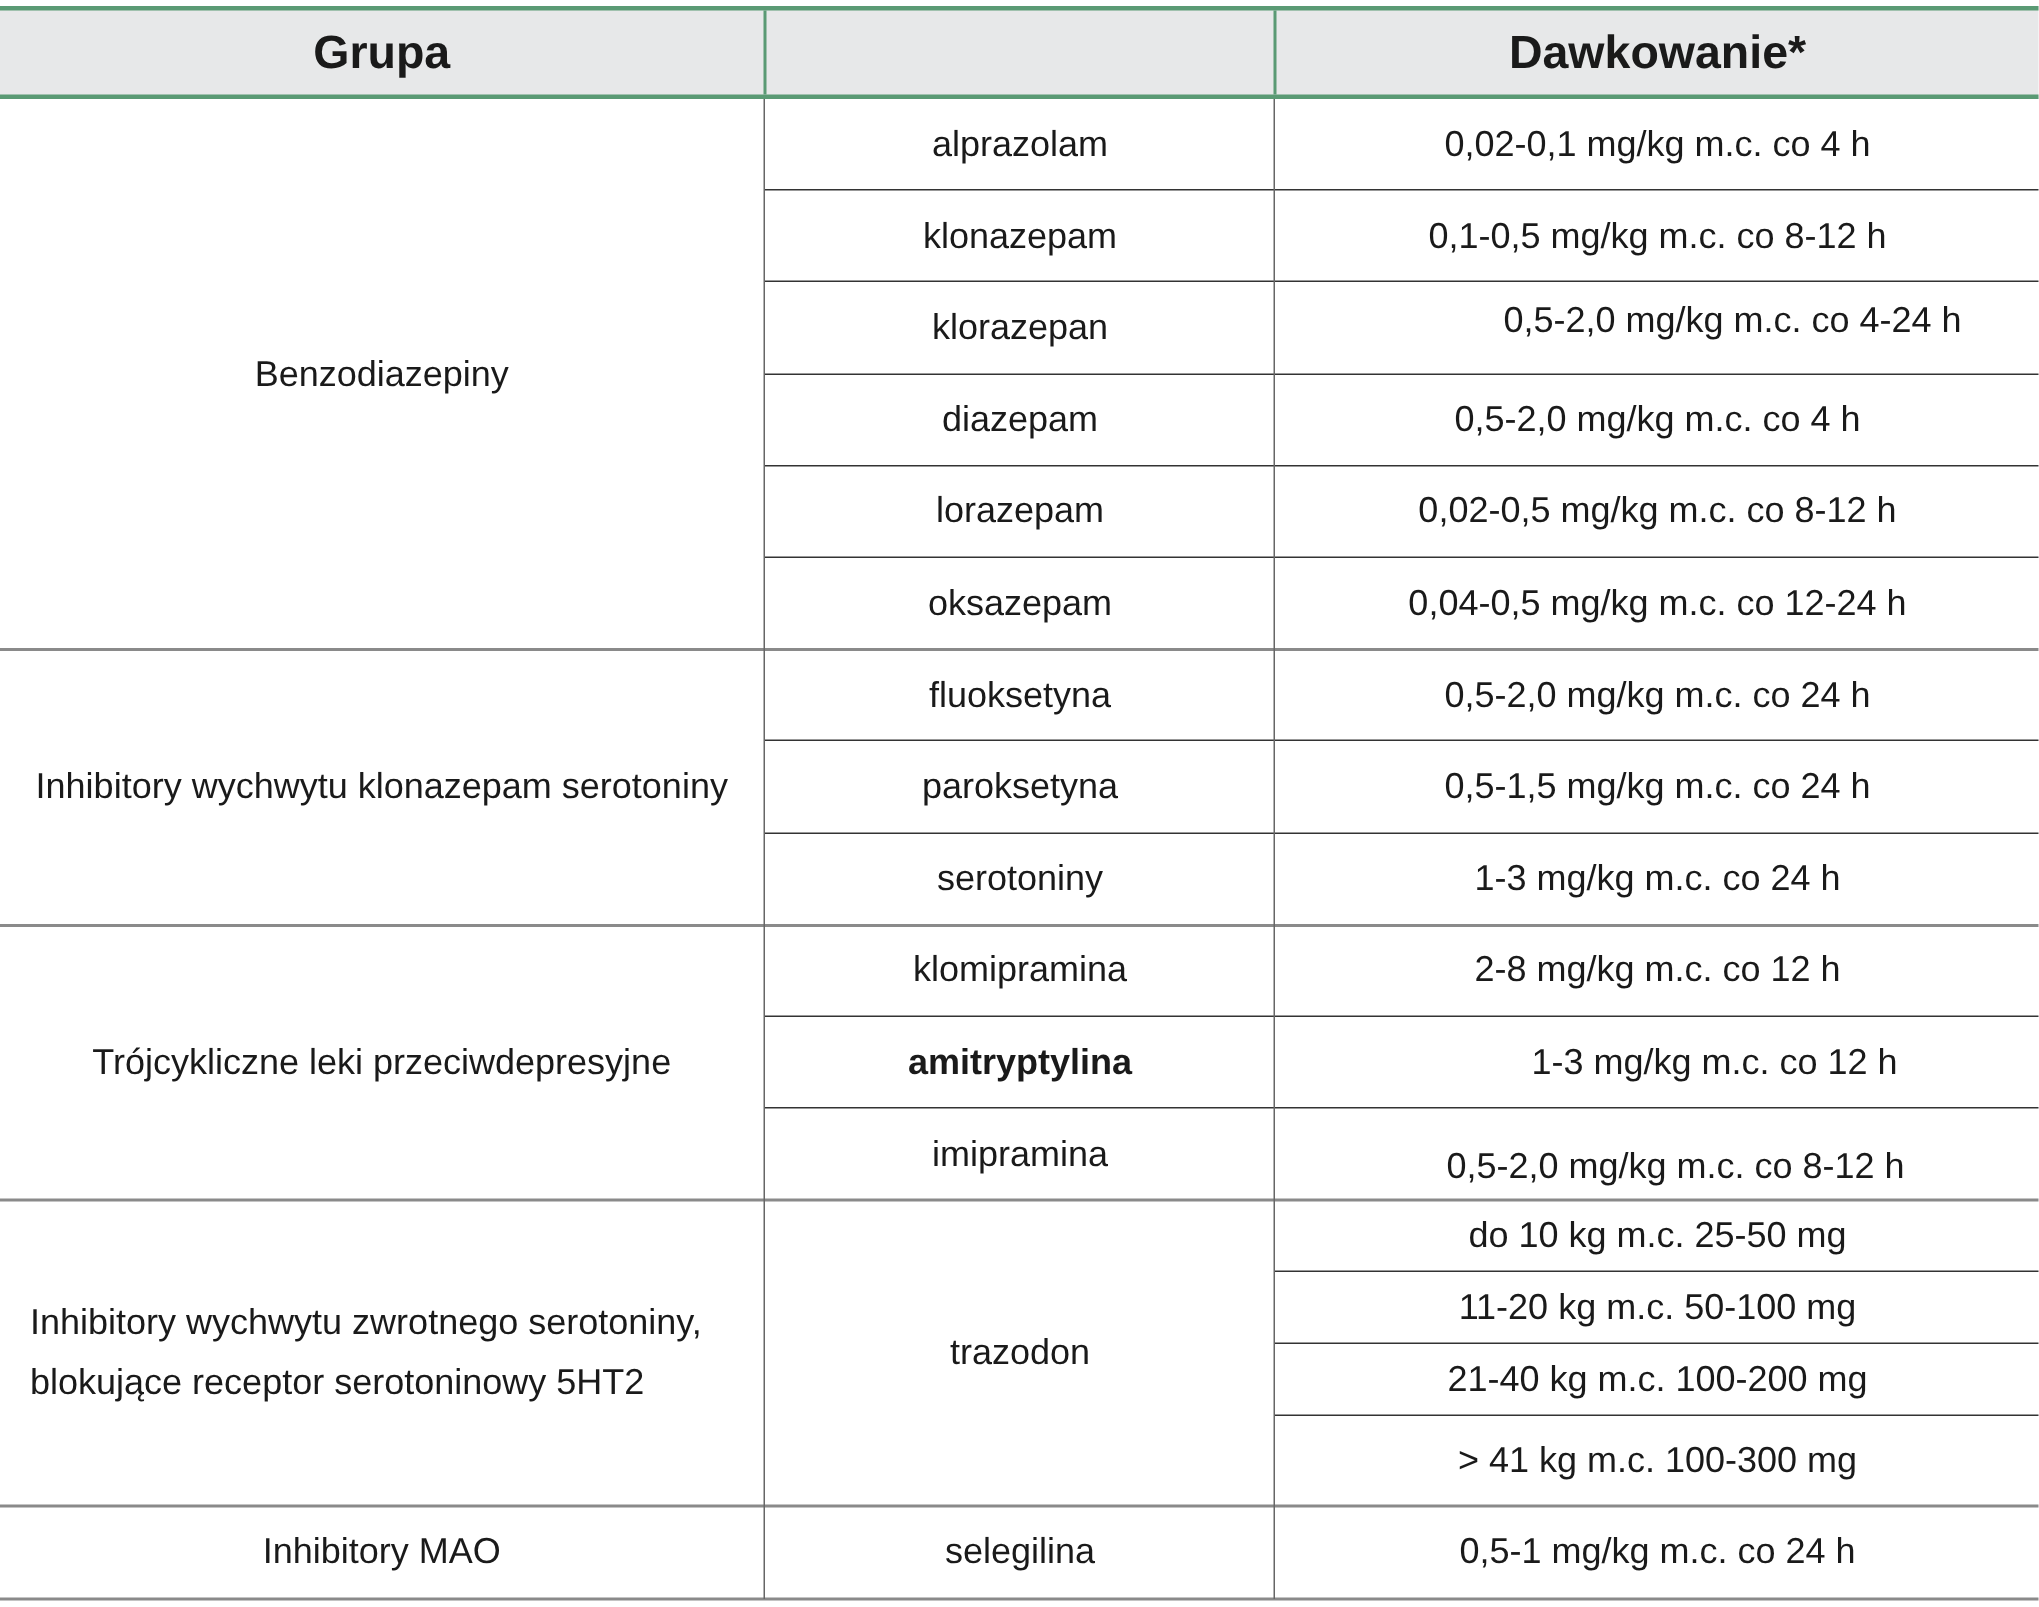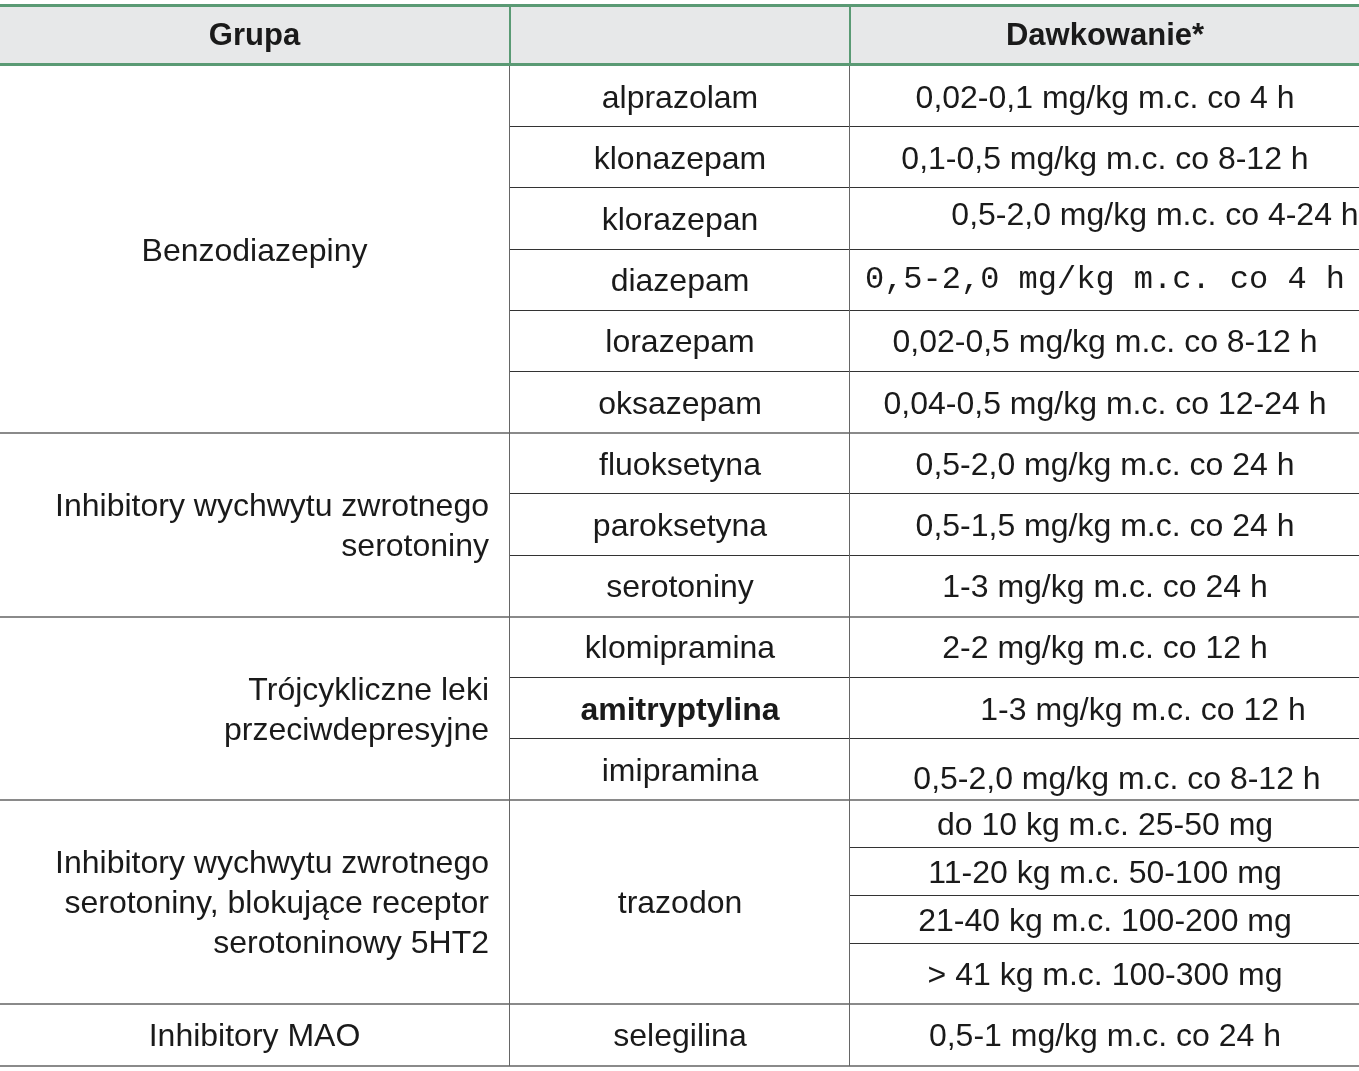--- a/index.html
+++ b/index.html
@@ -1,21 +1,21 @@
 <!DOCTYPE html>
 <html><head>
 <meta charset="utf-8">
 <style>
   html, body { margin: 0; padding: 0; background: #ffffff; }
   body { width: 1359px; height: 1071px; overflow: hidden; font-family: "Liberation Sans", "DejaVu Sans", sans-serif; color: #1a1a1a; }
   .tbl { position: absolute; left: 0; top: 4px; width: 1359px; }
   .hdr { position: absolute; left: 0; top: 0; width: 1359px; height: 62px; background: #e7e8e9; border-top: 3px solid #5a9a74; border-bottom: 3px solid #5a9a74; box-sizing: border-box; }
   .hdr .c { position: absolute; top: 0; height: 100%; display: flex; align-items: center; justify-content: center; font-size: 31px; font-weight: bold; }
   .vsep-h { position: absolute; top: 0; width: 2px; height: 100%; background: #5a9a74; }
-  .cell { position: absolute; display: flex; align-items: center; justify-content: center; text-align: right; font-size: 32px; line-height: 40px; box-sizing: border-box; }
+  .cell { position: absolute; display: flex; align-items: center; justify-content: center; text-align: left; font-size: 24px; line-height: 40px; box-sizing: border-box; }
   .hline { position: absolute; height: 1px; background: #333; }
   .hline.g { height: 2px; background: #8a8a8a; }
   .vline { position: absolute; width: 1px; background: #666; }
 </style>
 </head>
 <body>
 
 <div class="tbl" style="height:1067px;">
   <div class="hdr">
     <div class="c" style="left:0;width:509px;">Grupa</div>
@@ -26,41 +26,41 @@
   <div id="body">
       <div class="cell" style="left: 851px; top: 62px; width: 508px; height: 61.2px;">0,02-0,1 mg/kg m.c. co 4 h</div>
       <div class="cell" style="left: 511px; top: 62px; width: 338px; height: 61.2px;">alprazolam</div>
       <div class="hline" style="left: 510px; top: 122.2px; width: 849px;"></div>
       <div class="cell" style="left: 851px; top: 123.2px; width: 508px; height: 61.2px;">0,1-0,5 mg/kg m.c. co 8-12 h</div>
       <div class="cell" style="left: 511px; top: 123.2px; width: 338px; height: 61.2px;">klonazepam</div>
       <div class="hline" style="left: 510px; top: 183.4px; width: 849px;"></div>
       <div class="cell" style="left: 851px; top: 179px; width: 608px; height: 61.2px;">0,5-2,0 mg/kg m.c. co 4-24 h</div>
       <div class="cell" style="left: 511px; top: 184.4px; width: 338px; height: 61.2px;">klorazepan</div>
       <div class="hline" style="left: 510px; top: 244.6px; width: 849px;"></div>
-      <div class="cell" style="left: 851px; top: 245.6px; width: 508px; height: 61.2px; font-family: Liberation Mono, monospace;">0,5-2,0 mg/kg m.c. co 4 h</div>
+      <div class="cell" style="left: 851px; top: 245.6px; width: 508px; height: 61.2px;">0,5-2,0 mg/kg m.c. co 4 h</div>
       <div class="cell" style="left: 511px; top: 245.6px; width: 338px; height: 61.2px;">diazepam</div>
       <div class="hline" style="left: 510px; top: 305.8px; width: 849px;"></div>
       <div class="cell" style="left: 851px; top: 306.8px; width: 508px; height: 61.2px;">0,02-0,5 mg/kg m.c. co 8-12 h</div>
       <div class="cell" style="left: 511px; top: 306.8px; width: 338px; height: 61.2px;">lorazepam</div>
       <div class="hline" style="left: 510px; top: 367px; width: 849px;"></div>
       <div class="cell" style="left: 851px; top: 368px; width: 508px; height: 61.2px;">0,04-0,5 mg/kg m.c. co 12-24 h</div>
       <div class="cell" style="left: 511px; top: 368px; width: 338px; height: 61.2px;">oksazepam</div>
       <div class="cell" style="left: 0px; top: 62px; width: 509px; height: 367.2px; padding: 0px 20px;">Benzodiazepiny</div>
       <div class="hline g" style="left: 0px; top: 428.2px; width: 1359px;"></div>
       <div class="cell" style="left: 851px; top: 429.2px; width: 508px; height: 61.2px;">0,5-2,0 mg/kg m.c. co 24 h</div>
       <div class="cell" style="left: 511px; top: 429.2px; width: 338px; height: 61.2px;">fluoksetyna</div>
       <div class="hline" style="left: 510px; top: 489.4px; width: 849px;"></div>
       <div class="cell" style="left: 851px; top: 490.4px; width: 508px; height: 61.2px;">0,5-1,5 mg/kg m.c. co 24 h</div>
       <div class="cell" style="left: 511px; top: 490.4px; width: 338px; height: 61.2px;">paroksetyna</div>
       <div class="hline" style="left: 510px; top: 550.6px; width: 849px;"></div>
       <div class="cell" style="left: 851px; top: 551.6px; width: 508px; height: 61.2px;">1-3 mg/kg m.c. co 24 h</div>
       <div class="cell" style="left: 511px; top: 551.6px; width: 338px; height: 61.2px;">serotoniny</div>
-      <div class="cell" style="left: 0px; top: 429.2px; width: 509px; height: 183.6px; padding: 0px 20px;">Inhibitory wychwytu zwrotnego serotoniny</div>
+      <div class="cell" style="left: 0px; top: 429.2px; width: 509px; height: 183.6px; padding: 0px 20px;">Inhibitory wychwytu klonazepam serotoniny</div>
       <div class="hline g" style="left: 0px; top: 611.8px; width: 1359px;"></div>
-      <div class="cell" style="left: 851px; top: 612.8px; width: 508px; height: 61.2px;">2-2 mg/kg m.c. co 12 h</div>
+      <div class="cell" style="left: 851px; top: 612.8px; width: 508px; height: 61.2px;">2-8 mg/kg m.c. co 12 h</div>
       <div class="cell" style="left: 511px; top: 612.8px; width: 338px; height: 61.2px;">klomipramina</div>
       <div class="hline" style="left: 510px; top: 673px; width: 849px;"></div>
       <div class="cell" style="left: 851px; top: 674px; width: 584px; height: 61.2px;">1-3 mg/kg m.c. co 12 h</div>
       <div class="cell" style="left: 511px; top: 674px; width: 338px; height: 61.2px; font-weight: bold;">amitryptylina</div>
       <div class="hline" style="left: 510px; top: 734.2px; width: 849px;"></div>
       <div class="cell" style="left: 851px; top: 743px; width: 508px; height: 61.2px; margin-left: 12px;">0,5-2,0 mg/kg m.c. co 8-12 h</div>
       <div class="cell" style="left: 511px; top: 735.2px; width: 338px; height: 61.2px;">imipramina</div>
       <div class="cell" style="left: 0px; top: 612.8px; width: 509px; height: 183.6px; padding: 0px 20px;">Trójcykliczne leki przeciwdepresyjne</div>
       <div class="hline g" style="left: 0px; top: 795.4px; width: 1359px;"></div>
       <div class="cell" style="left: 851px; top: 796.4px; width: 508px; height: 48px;">do 10 kg m.c. 25-50 mg</div>

